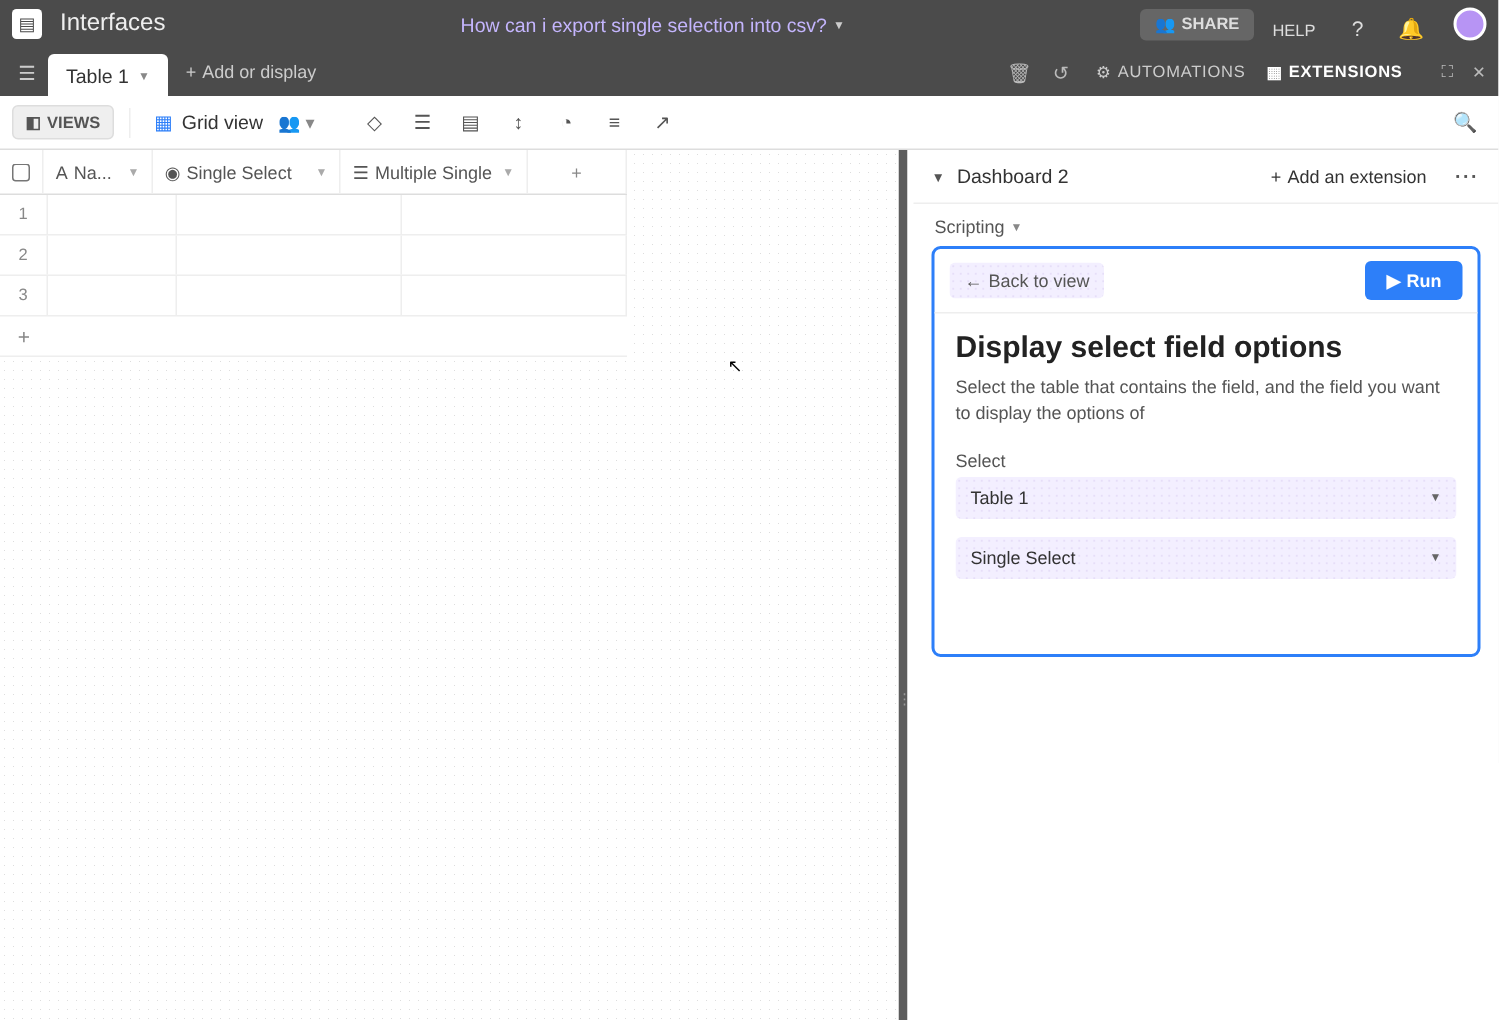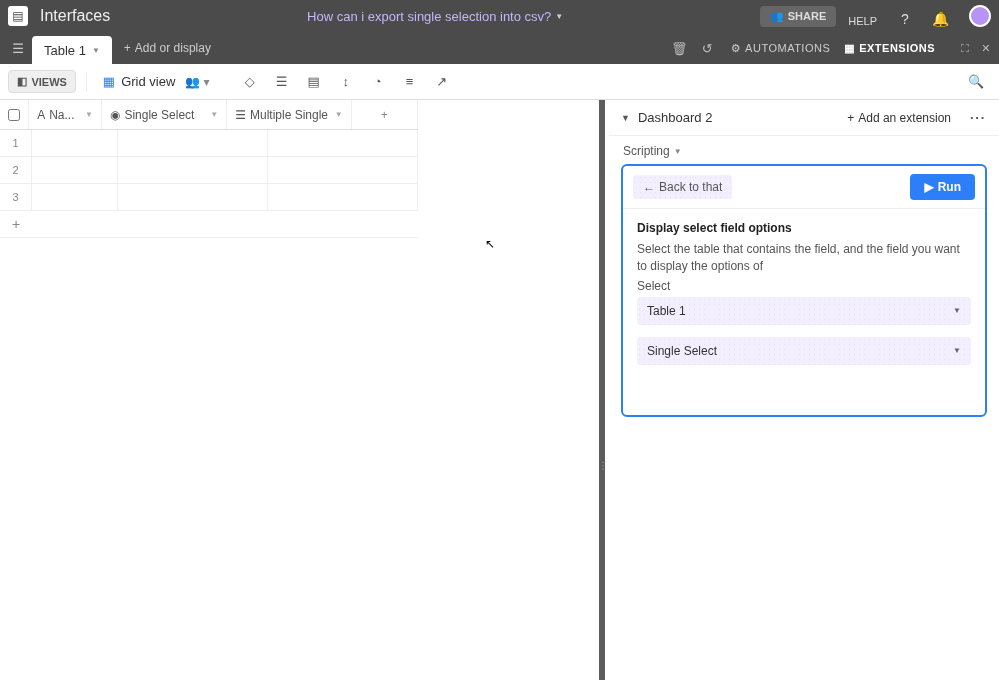--- a/index.html
+++ b/index.html
@@ -77,22 +77,22 @@
   .ext-header .more { width:18px; text-align:center; color:#555; font-weight:700; letter-spacing:1px; margin-left:10px; }
 
   .scripting-row { padding:8px 14px 4px; font-size:12px; color:#555; display:flex; align-items:center; gap:4px; }
   .scripting-row .caret { font-size:8px; color:#888; }
 
   .ext-card { margin:2px 12px 14px; border:2px solid #2d7ff9; border-radius:6px; background:#fff; }
   .ext-card-top { display:flex; align-items:center; padding:8px 10px; border-bottom:1px solid #eee; gap:10px; }
   .back-btn { background:#f3efff; border:none; color:#555; font-size:12px; padding:5px 10px; border-radius:4px; display:flex; align-items:center; gap:4px; background-image: radial-gradient(#e6def8 0.8px, transparent 0.8px); background-size:5px 5px; }
   .run-btn { margin-left:auto; background:#2d7ff9; color:#fff; border:none; font-size:12px; font-weight:600; padding:6px 14px; border-radius:4px; display:flex; align-items:center; gap:4px; }
   .ext-body { padding:12px 14px 20px; }
-  .ext-body h3 { font-size:12px; font-weight:600; margin-bottom:6px; color:#222; }
-  .ext-body p { font-size:12px; color:#555; line-height:1.4; margin-bottom:4px; }
+  .ext-body h3 { font-size:20px; font-weight:600; margin-bottom:6px; color:#222; }
+  .ext-body p { font-size:12px; color:#555; line-height:1.4; margin-bottom:16px; }
   .ext-body label { font-size:12px; color:#555; display:block; margin-bottom:4px; }
   .fake-select { background:#f3efff; background-image: radial-gradient(#e6def8 0.8px, transparent 0.8px); background-size:5px 5px; border-radius:4px; padding:7px 10px; font-size:12px; color:#333; position:relative; margin-bottom:12px; }
   .fake-select .caret { position:absolute; right:10px; top:9px; font-size:8px; color:#666; }
 
   .add-ext-big { margin:0 12px; border-radius:6px; background:#f3efff; background-image: radial-gradient(#e6def8 0.8px, transparent 0.8px); background-size:5px 5px; padding:12px; text-align:center; font-size:12px; color:#555; }
 
   .cursor-arrow { position:absolute; top:137px; left:485px; font-size:12px; color:#000; z-index:5; }
 </style>
 </head>
 <body>
@@ -236,21 +236,21 @@
 
     <div class="scripting-row">
       <span>Scripting</span>
       <span class="caret">▼</span>
     </div>
 
     <div class="ext-card">
       <div class="ext-card-top">
         <button class="back-btn">
           <span>←</span>
-          <span>Back to that</span>
+          <span>Back to view</span>
         </button>
         <button class="run-btn">
           <span>▶</span>
           <span>Run</span>
         </button>
       </div>
       <div class="ext-body">
         <h3>Display select field options</h3>
         <p>Select the table that contains the field, and the field you want to display the options of</p>
         <label>Select</label>

